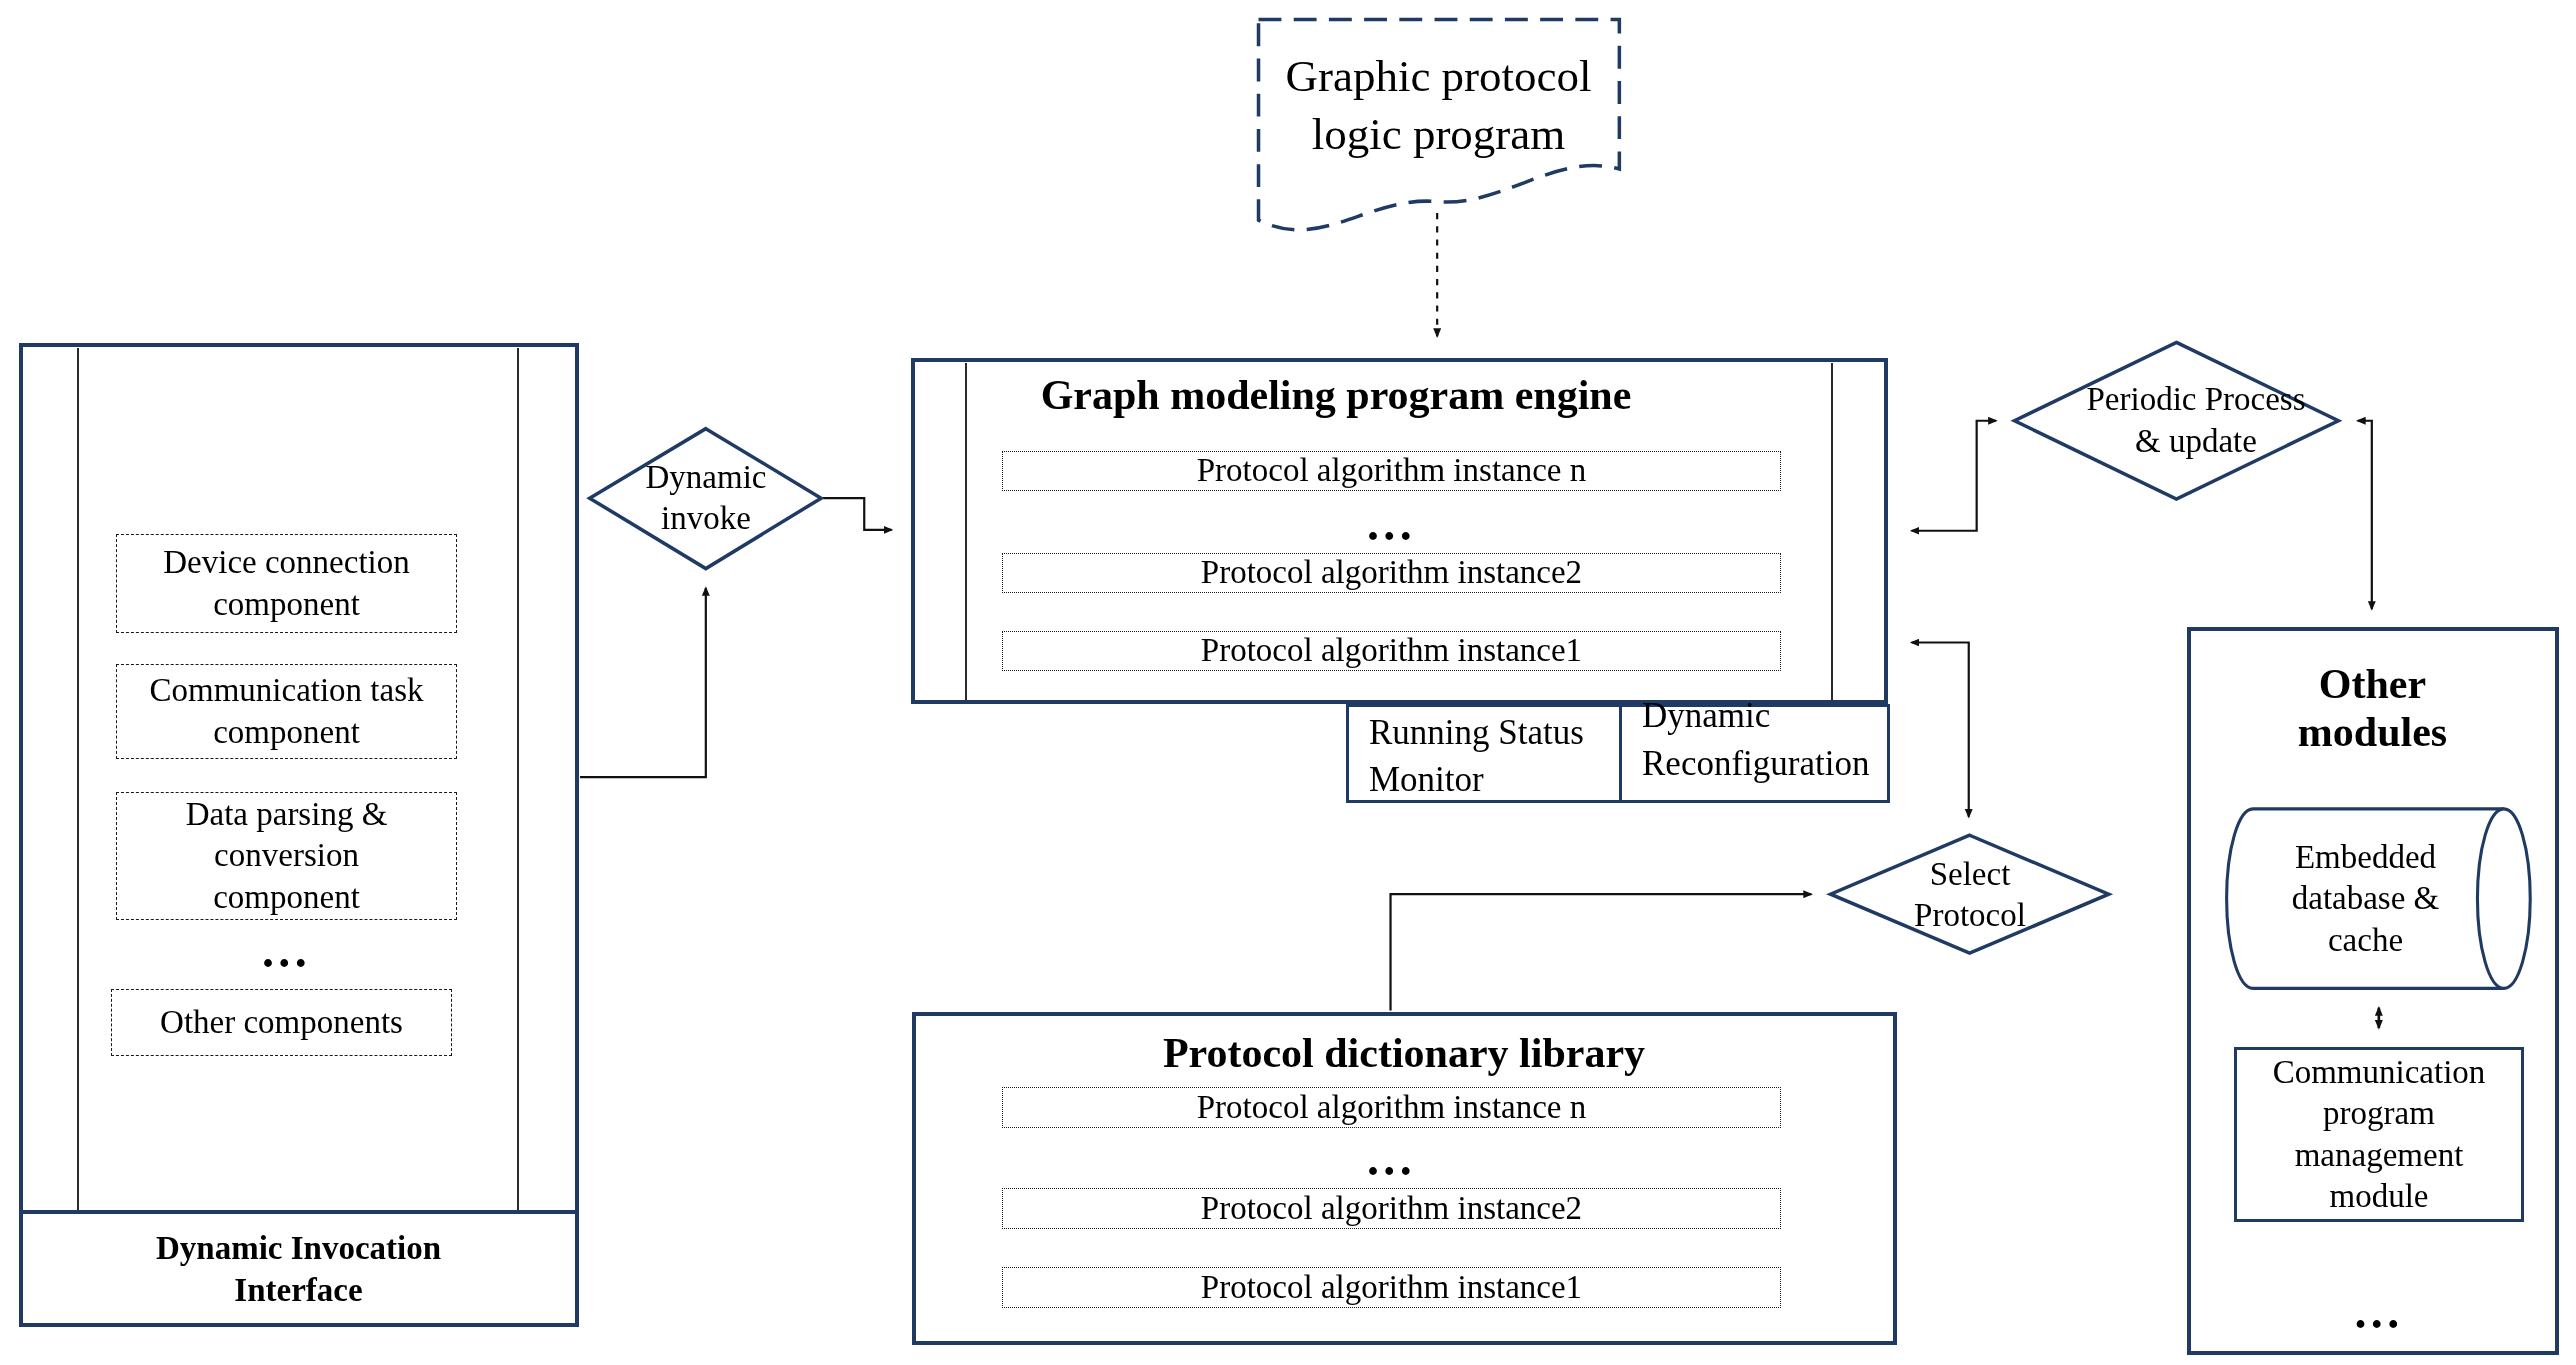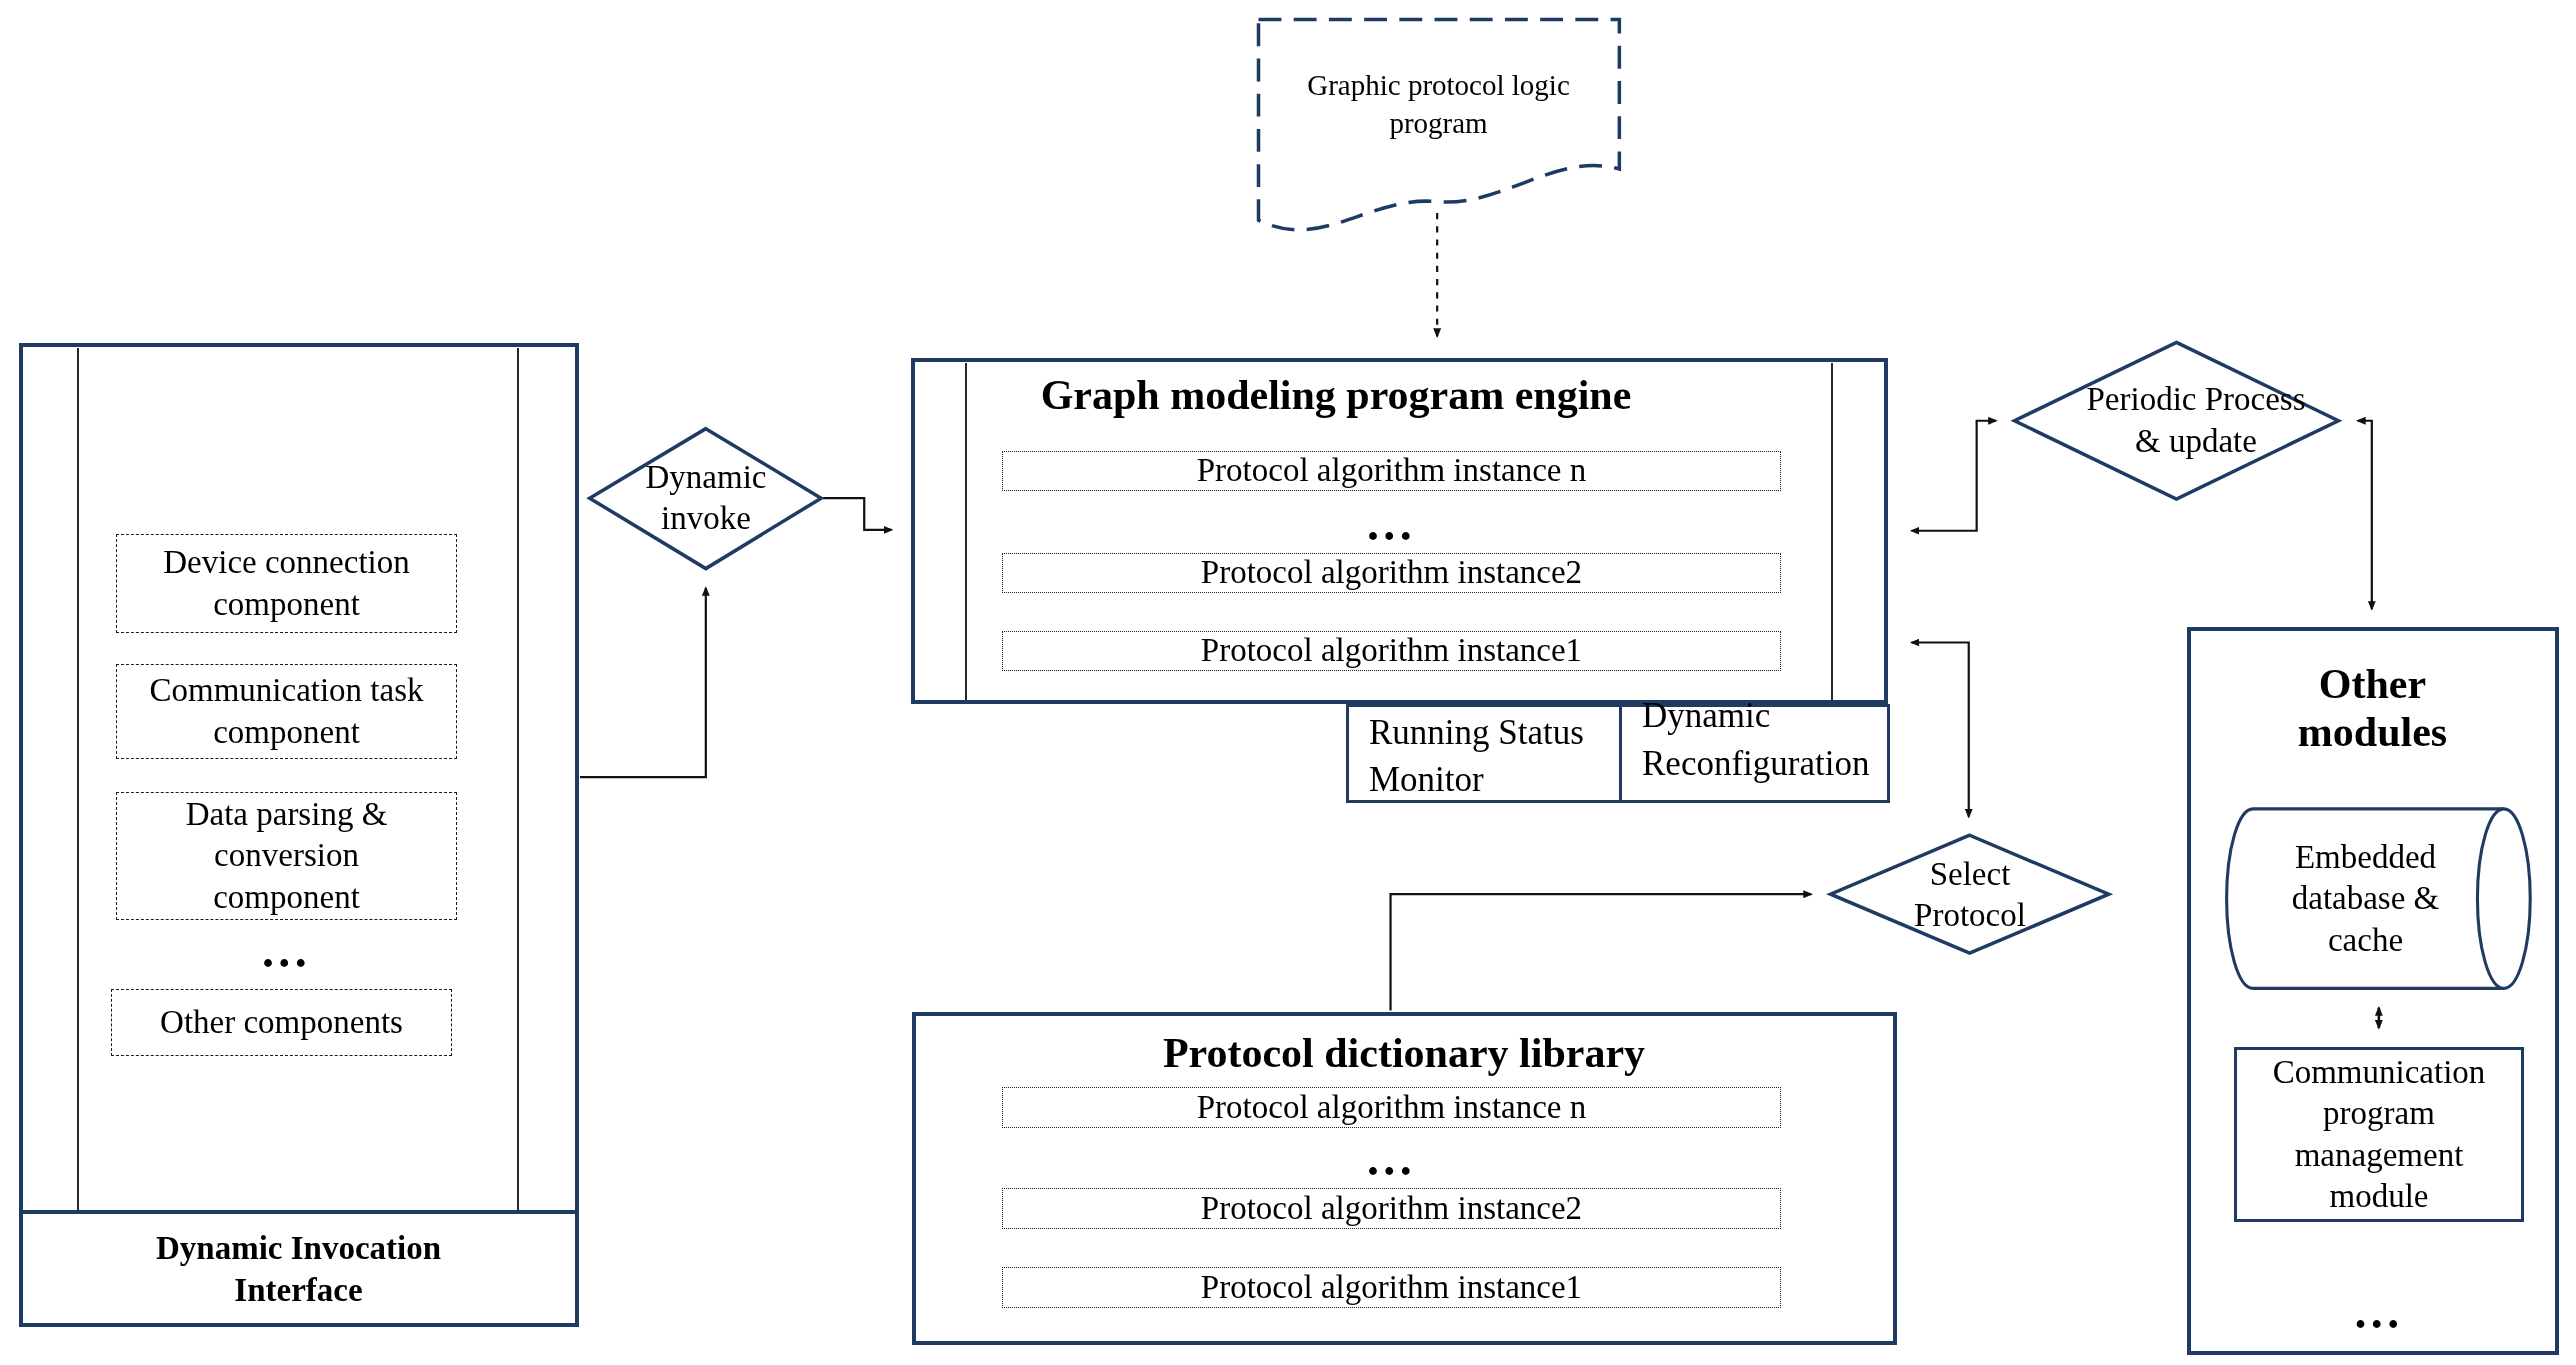--- a/index.html
+++ b/index.html
@@ -89,21 +89,21 @@
   </div>
 
   <div class="abs flexc body-text" style="left:18.5px;top:1215px;width:560px;height:109px;font-weight:bold;">
     <span style="max-width:378px;">Dynamic Invocation Interface</span>
   </div>
 
   <div class="abs flexc body-text" style="left:618px;top:441px;width:176px;height:114px;">
     <span style="max-width:141px;">Dynamic invoke</span>
   </div>
 
-  <div class="abs flexc" style="left:1267px;top:48px;width:343px;height:114px;font-size:29px;line-height:1.3;">
+  <div class="abs flexc" style="left:1267px;top:48px;width:343px;height:114px;font-size:45px;line-height:1.3;">
     <span style="max-width:334px;">Graphic protocol logic program</span>
   </div>
 
   <div class="abs navy-box" style="left:911px;top:358px;width:977px;height:346px;"></div>
   <div class="abs vline" style="left:965px;top:363px;height:337px;"></div>
   <div class="abs vline" style="left:1831px;top:363px;height:337px;"></div>
 
   <div class="abs flexc title" style="left:968px;top:368px;width:736px;height:55px;">
     <span>Graph modeling program engine</span>
   </div>

